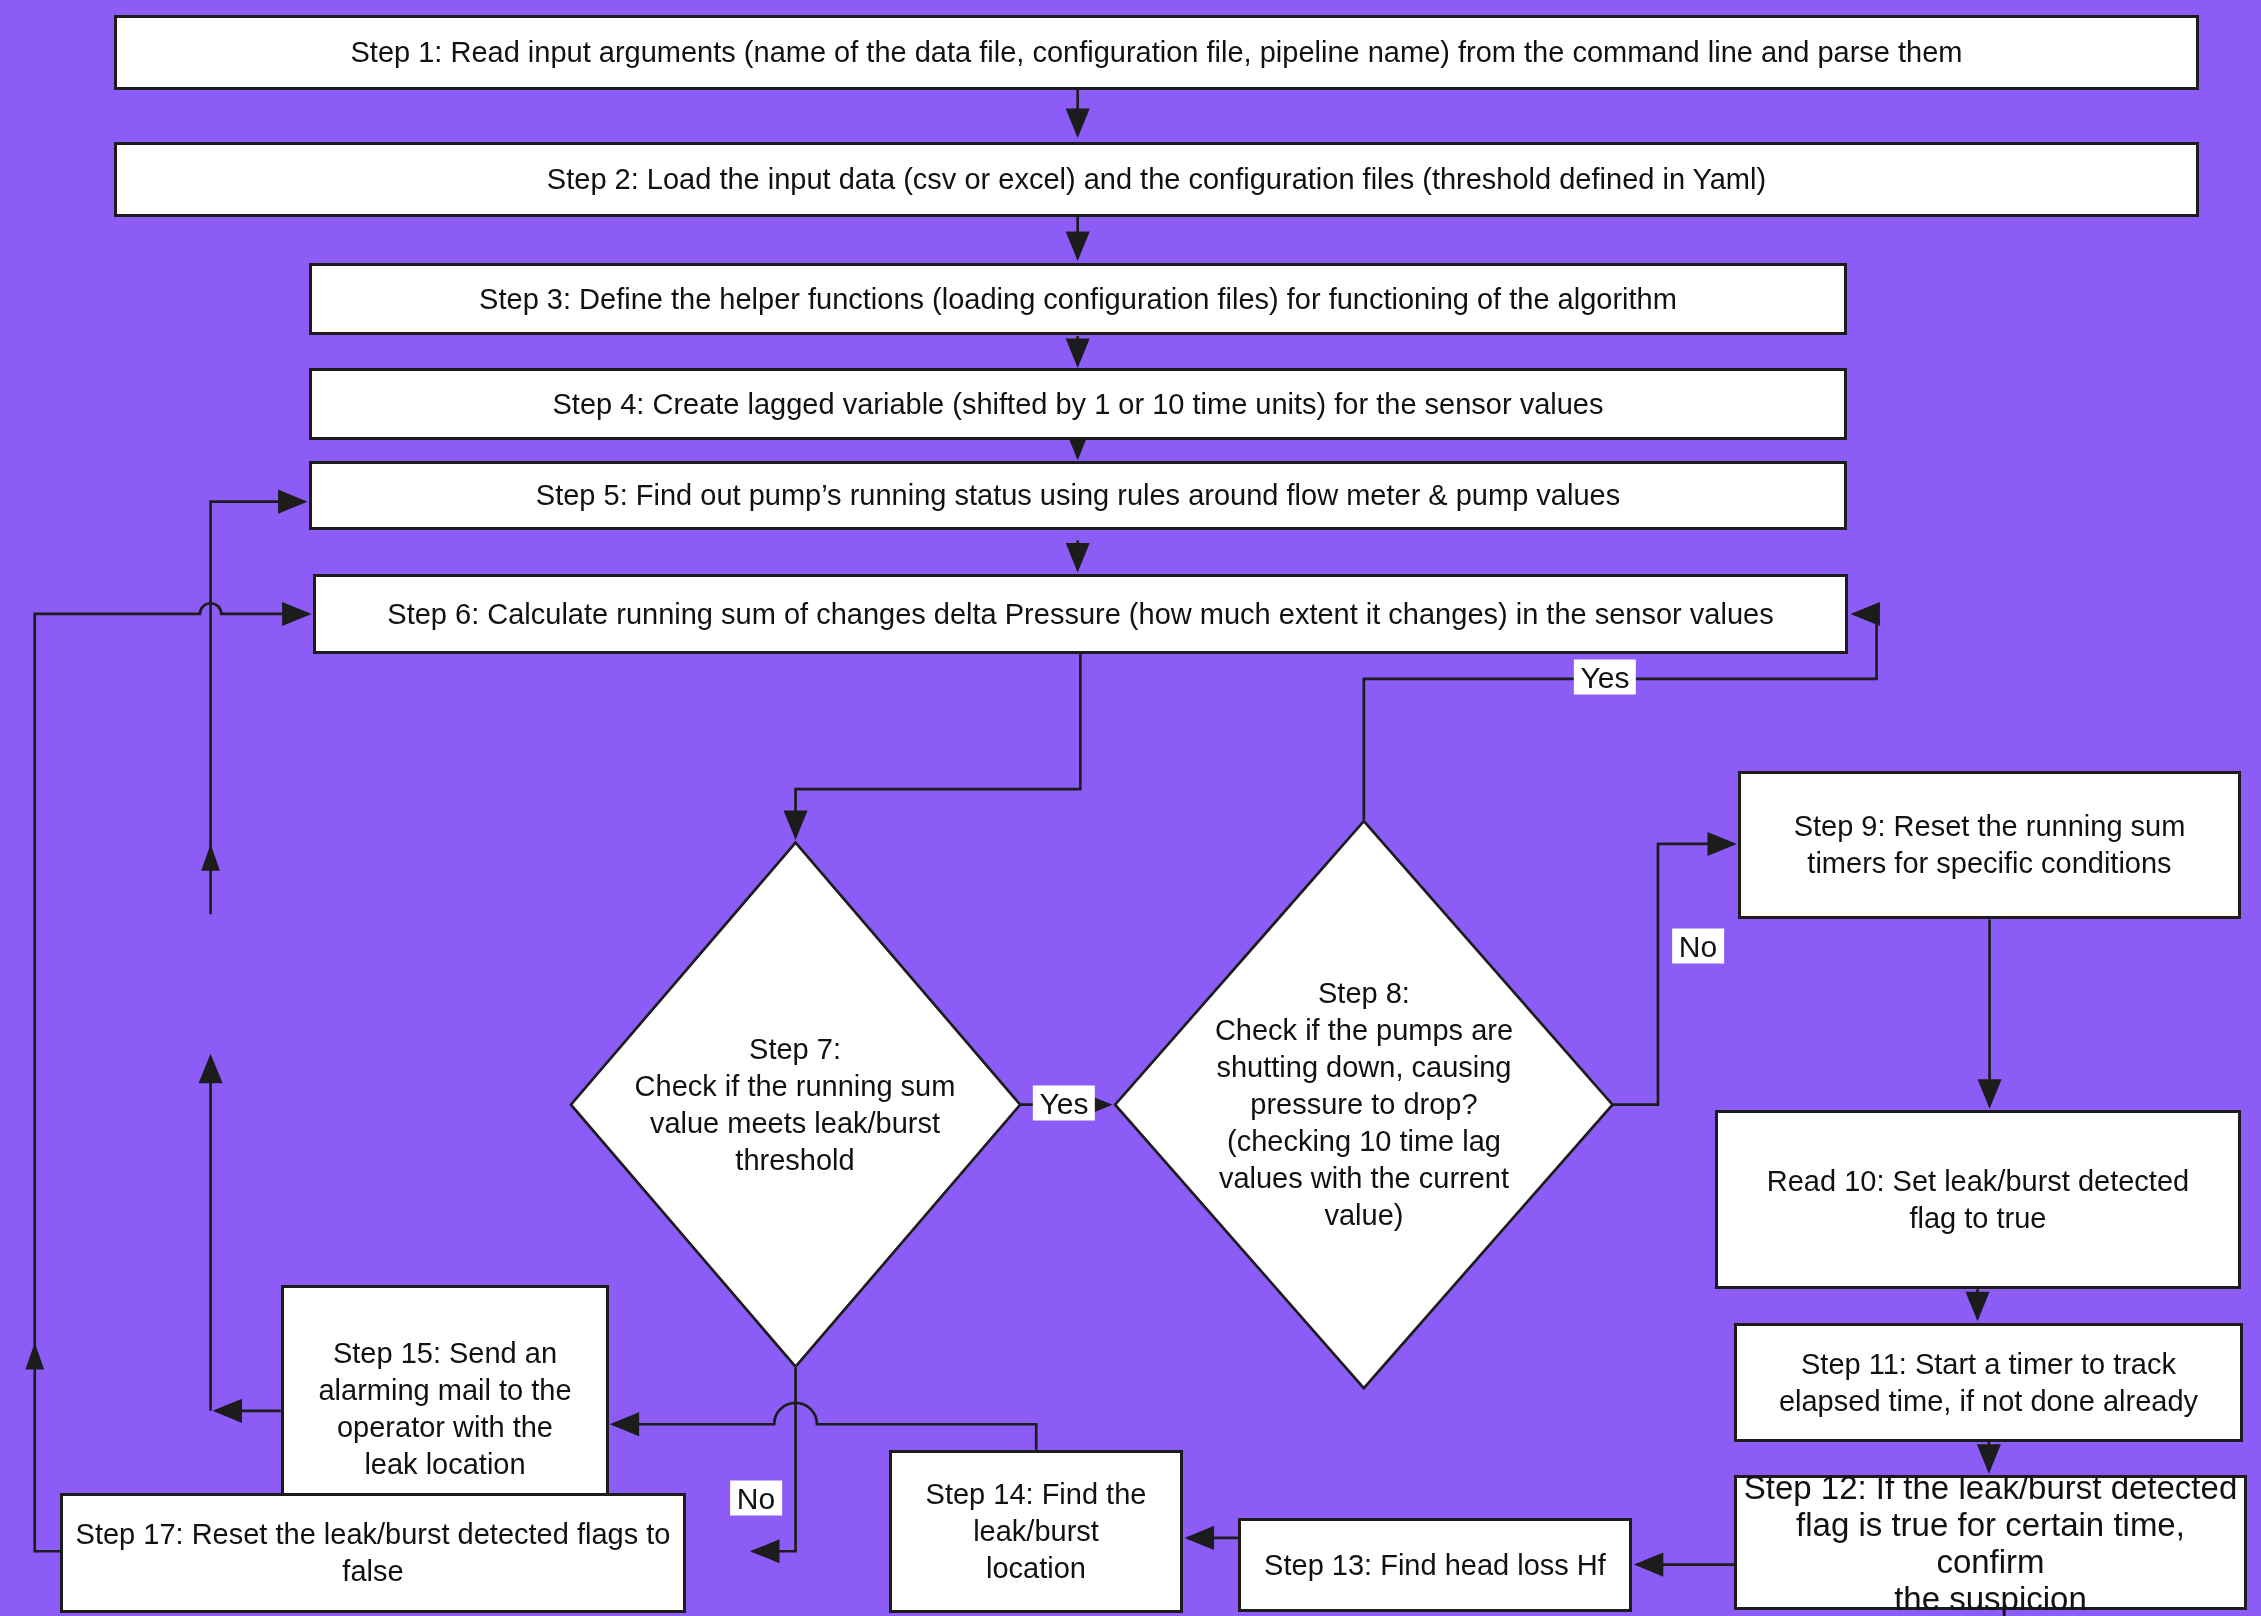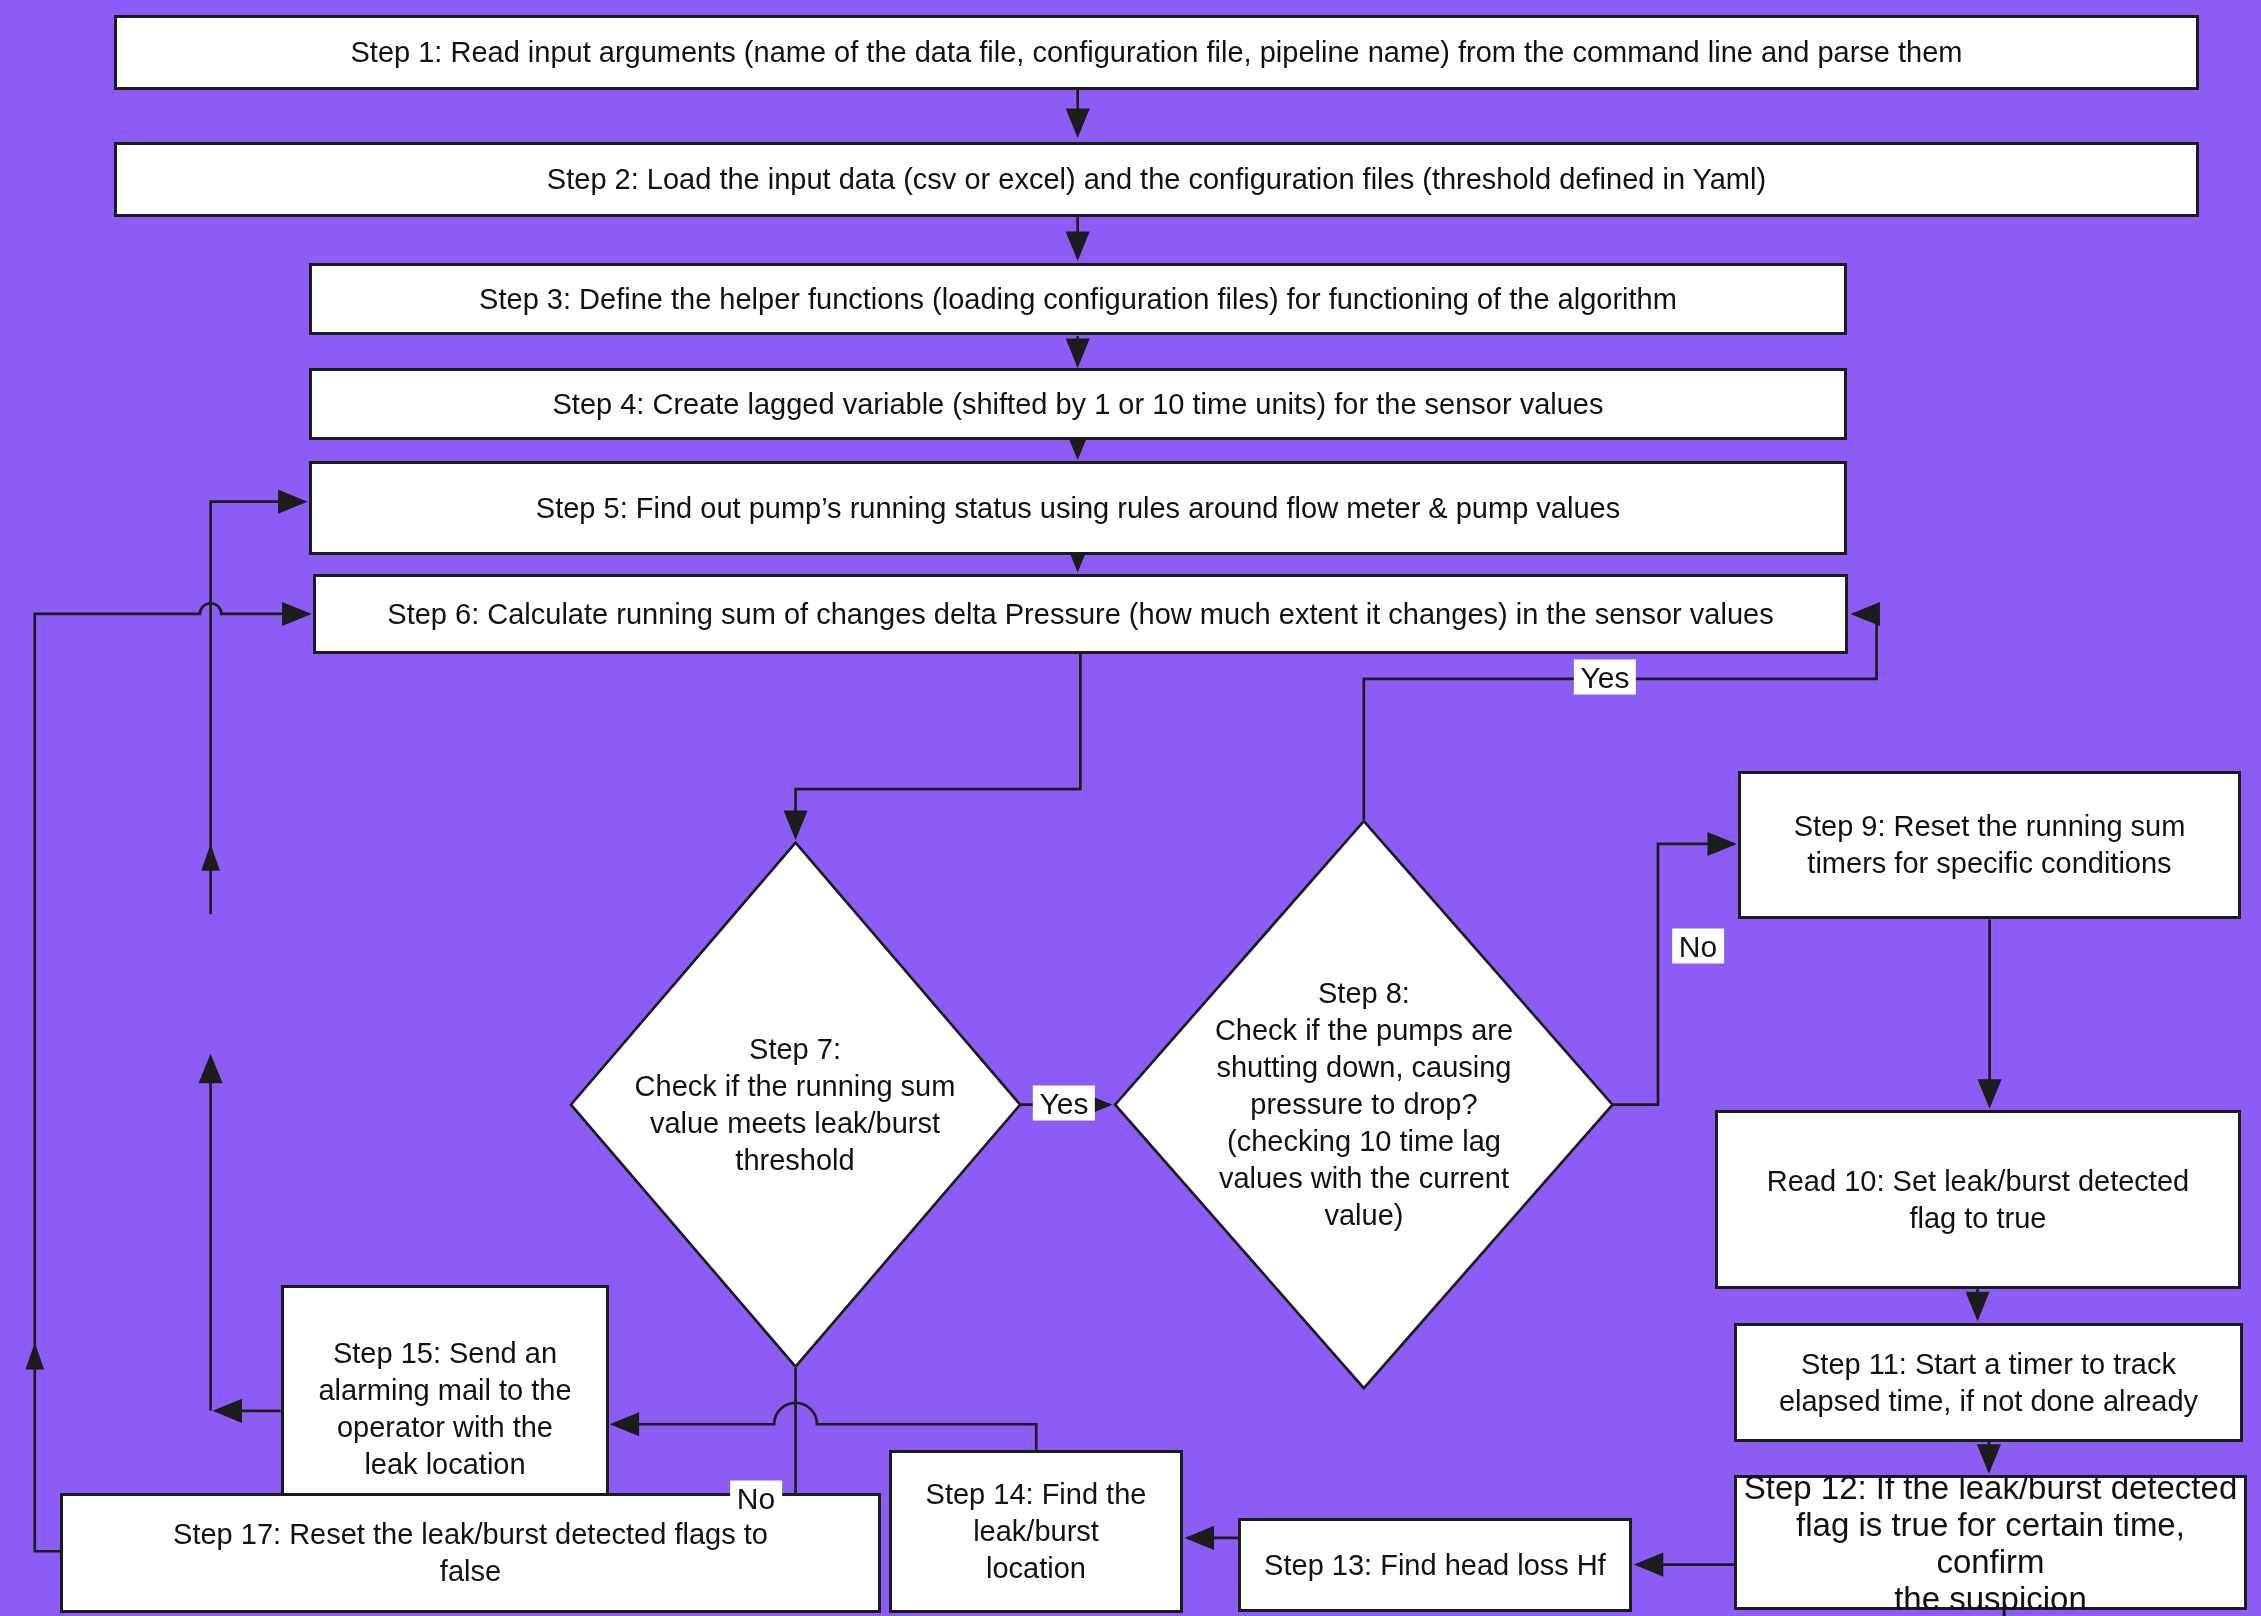--- a/index.html
+++ b/index.html
@@ -70,21 +70,21 @@
     <polygon points="301,1302 329,1302 315,1262" fill="#1c1c1c"></polygon>
 
     <polygon points="1190,1260 1526,1652 1190,2044 854,1652" fill="#ffffff" stroke="#1c1c1c" stroke-width="4"></polygon>
     <polygon points="2040,1228 2412,1652 2040,2076 1668,1652" fill="#ffffff" stroke="#1c1c1c" stroke-width="4"></polygon>
   </svg>
 
   <div class="node single" style="left:114px;top:14.7px;width:2085px;height:75px;">Step 1: Read input arguments (name of the data file, configuration file, pipeline name) from the command line and parse them</div>
   <div class="node single" style="left:114px;top:142px;width:2085px;height:75px;">Step 2: Load the input data (csv or excel) and the configuration files (threshold defined in Yaml)</div>
   <div class="node single" style="left:309px;top:263px;width:1538px;height:72px;">Step 3: Define the helper functions (loading configuration files) for functioning of the algorithm</div>
   <div class="node single" style="left:309px;top:368px;width:1538px;height:72px;">Step 4: Create lagged variable (shifted by 1 or 10 time units) for the sensor values</div>
-  <div class="node single" style="left:309px;top:461px;width:1538px;height:94px;">Step 5: Find out pump’s running status using rules around flow meter &amp; pump values</div>
+  <div class="node single" style="left:309px;top:461px;width:1538px;height:69px;">Step 5: Find out pump’s running status using rules around flow meter &amp; pump values</div>
   <div class="node single" style="left:313px;top:574px;width:1535px;height:80px;">Step 6: Calculate running sum of changes delta Pressure (how much extent it changes) in the sensor values</div>
 
   <div class="dtext" style="left:608px;top:1023px;width:374px;height:163px;">Step 7:
 Check if the running sum
 value meets leak/burst
 threshold</div>
   <div class="dtext" style="left:1170px;top:968px;width:388px;height:273px;">Step 8:
 Check if the pumps are
 shutting down, causing
 pressure to drop?
@@ -103,21 +103,21 @@
 the suspicion</div>
 
   <div class="node single" style="left:1238px;top:1518px;width:394px;height:94px;">Step 13: Find head loss Hf</div>
   <div class="node multi" style="left:889px;top:1450px;width:294px;height:163px;">Step 14: Find the
 leak/burst
 location</div>
   <div class="node multi" style="left:281px;top:1285px;width:328px;height:247px;">Step 15: Send an
 alarming mail to the
 operator with the
 leak location</div>
-  <div class="node multi" style="left:60px;top:1493px;width:821px;height:120px;">Step 17: Reset the leak/burst detected flags to
+  <div class="node multi" style="left:60px;top:1493px;width:626px;height:120px;">Step 17: Reset the leak/burst detected flags to
 false</div>
 
   <div class="elabel" style="left:1064px;top:1103px;">Yes</div>
   <div class="elabel" style="left:1605px;top:677px;">Yes</div>
   <div class="elabel" style="left:1698px;top:946px;">No</div>
   <div class="elabel" style="left:756px;top:1498px;">No</div>
 
 </div>
 
 

